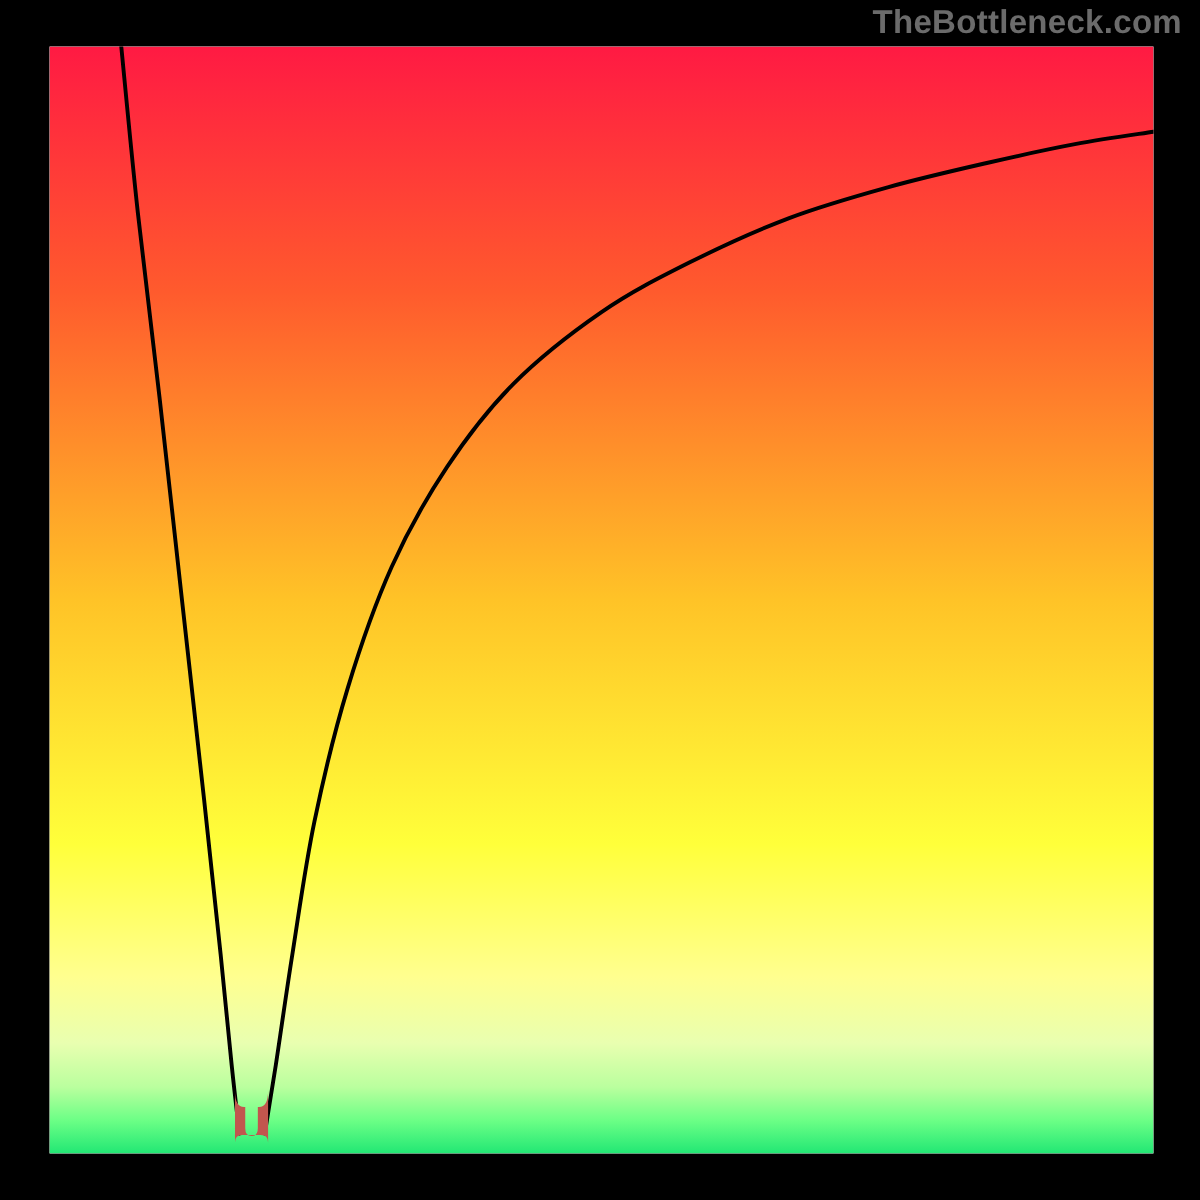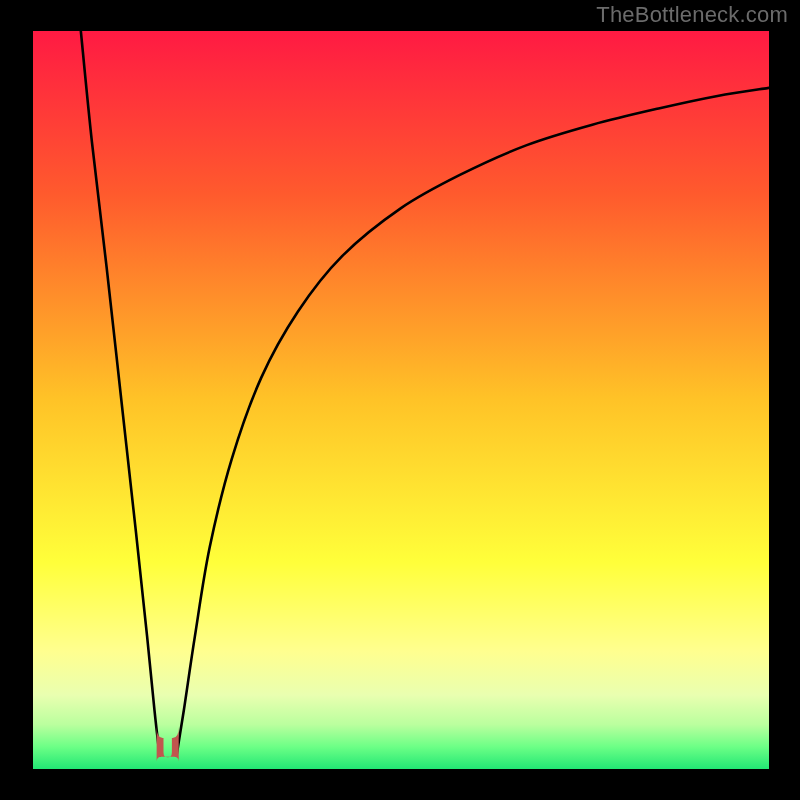--- a/index.html
+++ b/index.html
@@ -21,21 +21,21 @@
   .plot {
     position: absolute;
     background: #fff;
   }
   .watermark {
     position: absolute;
     top: 2px;
     right: 12px;
     color: #6b6b6b;
     font-size: 22px;
-    font-weight: 400;
+    font-weight: 700;
     letter-spacing: 0.2px;
   }
   svg { display: block; }
 </style>
 </head>
 <body>
 
 <div class="frame">
 
   <div class="watermark">TheBottleneck.com</div>

